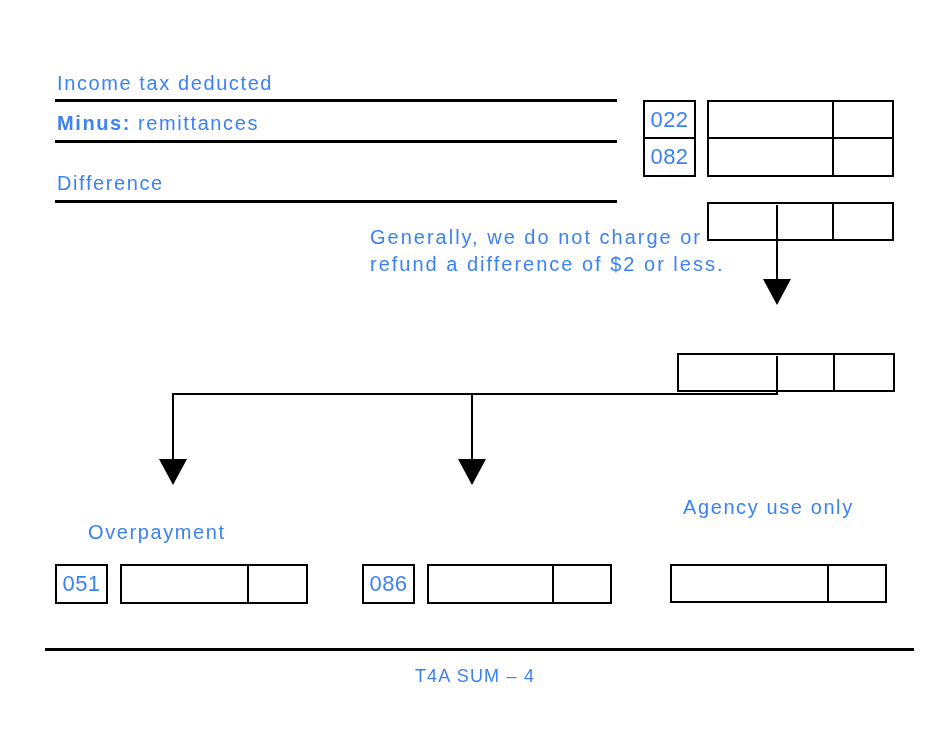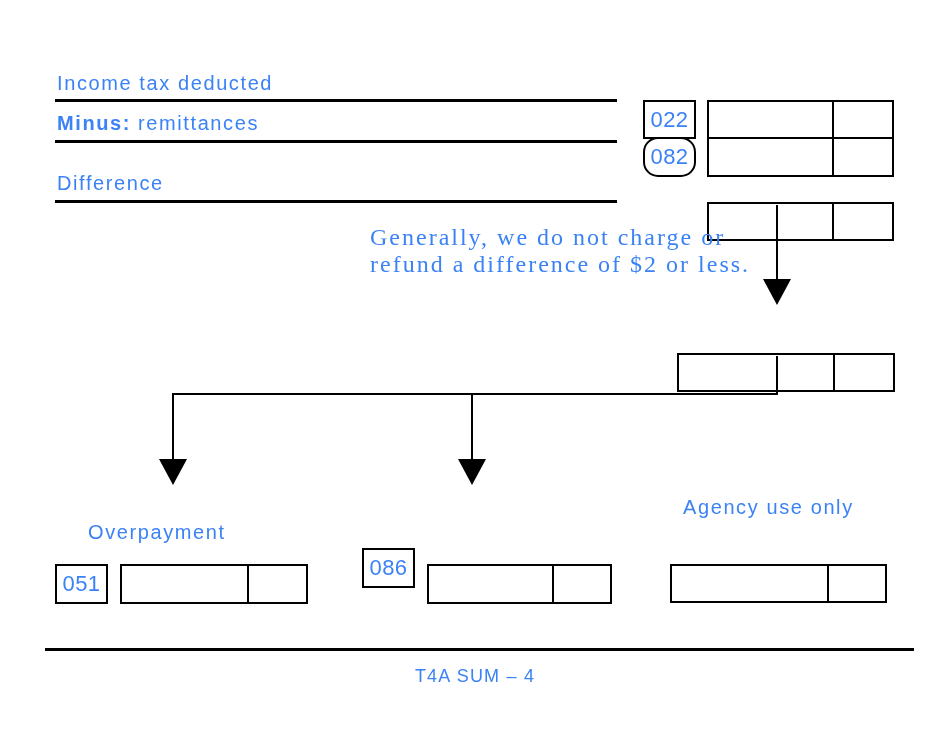--- a/index.html
+++ b/index.html
@@ -16,25 +16,24 @@
     position: absolute;
     font-size: 20px;
     letter-spacing: 1.6px;
     white-space: nowrap;
     line-height: 22px;
   }
   .label .bold { font-weight: bold; }
   .label .rest { margin-left: 7px; }
   .note-line {
     position: absolute;
-    font-size: 24px;
+    font-size: 20px;
     letter-spacing: 2px;
     white-space: nowrap;
     line-height: 22px;
-    font-family: Liberation Serif, serif;
   }
   .rule  { position: absolute; background: #000000; height: 3px; }
   .vline { position: absolute; background: #000000; width: 2px; }
   .hline { position: absolute; background: #000000; height: 2px; }
   .box {
     position: absolute;
     border: 2px solid #000000;
     box-sizing: border-box;
     background: #ffffff;
     margin-top: 36px;
@@ -86,21 +85,21 @@
   <div class="box" style="left:707px; top:64px; width:187px; height:39px;">
     <div class="cell" style="left:0; width:123px;"></div>
     <div class="vdiv" style="left:123px;"></div>
     <div class="cell" style="left:125px; right:0;"></div>
   </div>
 
   <div class="label" style="left:57px; top:112px;">
     <span class="bold">Minus:</span><span class="rest">remittances</span>
   </div>
   <div class="rule" style="left:55px; top:140px; width:562px;"></div>
-  <div class="box code-box" style="left:643px; top:101px; width:53px; height:40px;border-radius:15px;">
+  <div class="box code-box" style="left:643px; top:101px; width:53px; height:40px;">
     <span>082</span>
   </div>
   <div class="box" style="left:707px; top:101px; width:187px; height:40px;">
     <div class="cell" style="left:0; width:123px;"></div>
     <div class="vdiv" style="left:123px;"></div>
     <div class="cell" style="left:125px; right:0;"></div>
   </div>
 
   <div class="label" style="left:57px; top:172px;">Difference</div>
   <div class="rule" style="left:55px; top:200px; width:562px;"></div>
@@ -132,21 +131,21 @@
   <div class="label" style="left:88px; top:521px;">Overpayment</div>
   <div class="box code-box" style="left:55px; top:528px; width:53px; height:40px;">
     <span>051</span>
   </div>
   <div class="box" style="left:120px; top:528px; width:188px; height:40px;">
     <div class="cell" style="left:0; width:125px;"></div>
     <div class="vdiv" style="left:125px;"></div>
     <div class="cell" style="left:127px; right:0;"></div>
   </div>
 
-  <div class="box code-box" style="left:362px; top:512px; width:53px; height:40px;">
+  <div class="box code-box" style="left:362px; top:528px; width:53px; height:40px;">
     <span>086</span>
   </div>
   <div class="box" style="left:427px; top:528px; width:185px; height:40px;">
     <div class="cell" style="left:0; width:123px;"></div>
     <div class="vdiv" style="left:123px;"></div>
     <div class="cell" style="left:125px; right:0;"></div>
   </div>
 
   <div class="label" style="left:683px; top:496px;">Agency use only</div>
   <div class="box" style="left:670px; top:528px; width:217px; height:39px;">

